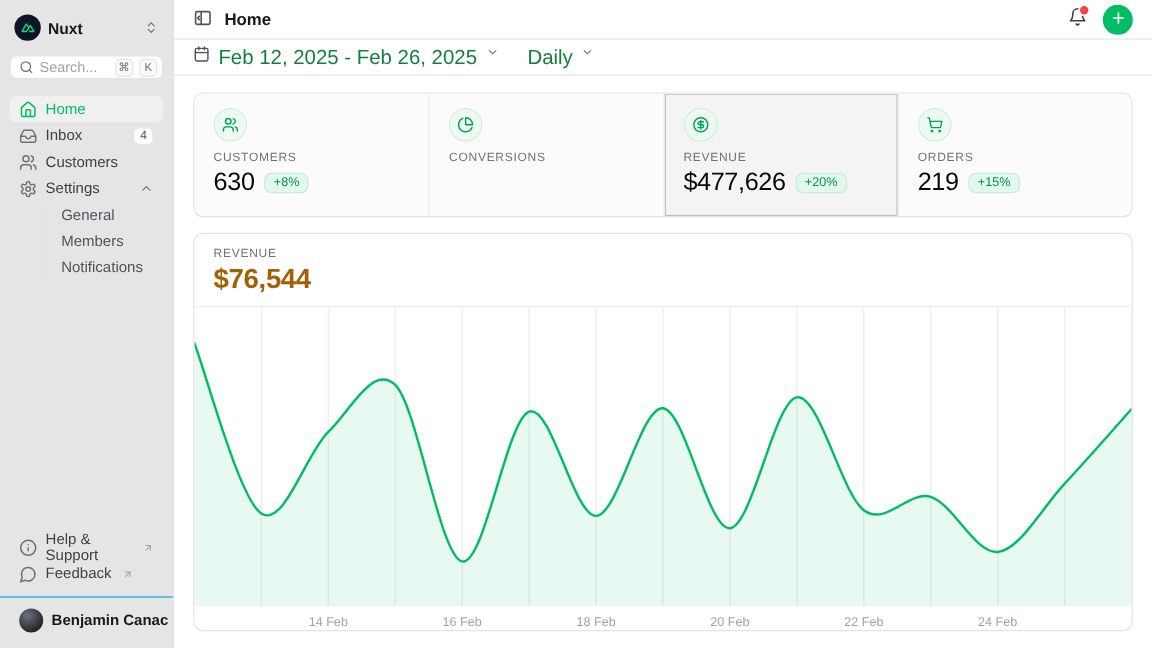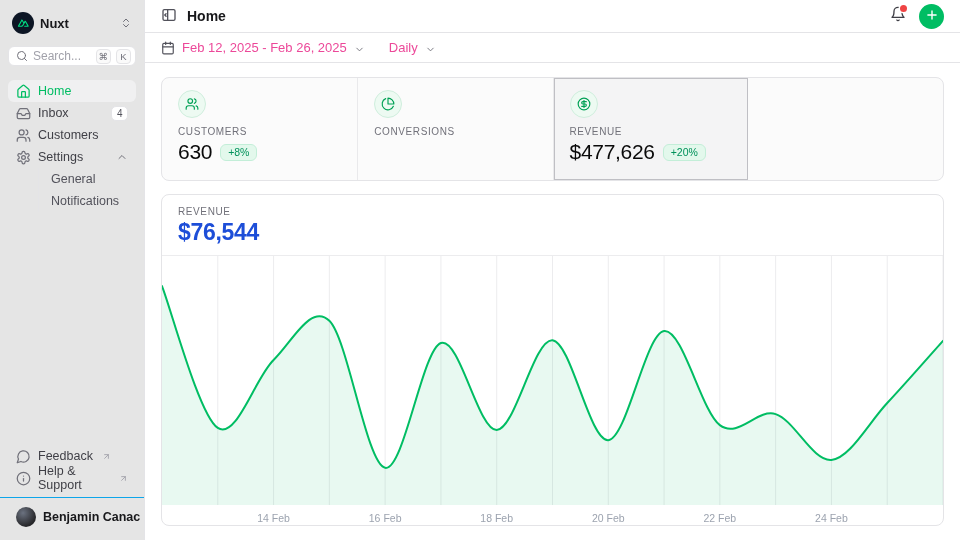--- a/index.html
+++ b/index.html
@@ -48,21 +48,21 @@
   .page-title { font-size:14px; font-weight:700; }
   .topbar-right { margin-left:auto; display:flex; align-items:center; gap:13px; }
   .bell-wrap { position:relative; display:flex; color:#3f3f46; cursor:pointer; }
   .bell-dot { position:absolute; top:-1px; right:-1px; width:7px; height:7px; border-radius:50%;
     background:var(--notification,#ef4444); box-shadow:0 0 0 1.5px #fff; }
   .plus-btn { width:25px; height:25px; border-radius:50%; background:var(--accent,#00bd63); border:none;
     display:flex; align-items:center; justify-content:center; color:#fff; cursor:pointer; }
 
   .filterbar { height:37px; border-bottom:1px solid var(--border,#e4e4e7); display:flex; align-items:center;
     padding:0 16px; gap:24px; }
-  .fbtn { display:flex; align-items:flex-end; gap:7px; font-size:13px; font-weight:500; color:#ec4899;
+  .fbtn { display:flex; align-items:flex-start; gap:7px; font-size:17px; font-weight:500; color:#15803d;
     background:none; border:none; cursor:pointer; }
   .fbtn .ic { display:flex; color:#52525b; }
   .chev { display:flex; color:#71717a; }
 
   .content { padding:14px 16px; display:flex; flex-direction:column; gap:13px; }
 
   
   .stats { display:grid; grid-template-columns:repeat(4,1fr); background:#fbfbfb;
     border:1px solid var(--border,#e4e4e7); border-radius:8px; height:104px; overflow:hidden; }
   .stat { padding:12px 16px; cursor:pointer; }
@@ -73,21 +73,21 @@
   .stat-label { font-size:10px; font-weight:500; color:#71717a; letter-spacing:.6px; margin-bottom:3px; }
   .stat-value-row { display:flex; align-items:center; gap:8px; }
   .stat-value { font-size:21px; font-weight:400; letter-spacing:-.3px; color:#0a0a0a; }
   .delta { font-size:10.5px; font-weight:500; color:#00915a; background:var(--accent-soft,#e3f8ec);
     border:1px solid #c3eed8; padding:1.5px 7px; border-radius:6px; }
 
   
   .chart-card { border:1px solid var(--border,#e4e4e7); border-radius:8px; background:#fff; height:332px; overflow:hidden; }
   .chart-head { padding:11px 16px 9px 16px; border-bottom:1px solid #ececee; }
   .chart-label { font-size:10px; font-weight:500; color:#71717a; letter-spacing:.6px; margin-bottom:2px; }
-  .chart-value { font-size:23px; font-weight:700; letter-spacing:-.3px; color:#1d4ed8; }
+  .chart-value { font-size:23px; font-weight:700; letter-spacing:-.3px; color:#a16207; }
   .chart-svg { display:block; }
 </style>
 </head>
 <body>
 
 <div class="app">
 
   <aside class="sidebar">
     <div class="sb-header">
       <span class="logo-circle">
@@ -158,49 +158,50 @@
         </span>
         <span>Settings</span>
         <span class="trail muted-ic">
           <svg width="12" height="12" viewBox="0 0 24 24" fill="none" stroke="currentColor" stroke-width="2" stroke-linecap="round" stroke-linejoin="round">
               <path d="m18 15-6-6-6 6"></path>
             </svg>
         </span>
       </div>
       <div class="children">
         <div class="child">General</div>
+        <div class="child">Members</div>
         <div class="child">Notifications</div>
       </div>
     </nav>
 
     <div class="sb-spacer"></div>
 
-    <div class="item">
-      <span class="ic">
-        <svg width="15" height="15" viewBox="0 0 24 24" fill="none" stroke="currentColor" stroke-width="2" stroke-linecap="round" stroke-linejoin="round">
-            <path d="M7.9 20A9 9 0 1 0 4 16.1L2 22Z"></path>
-          </svg>
-      </span>
-      <span>Feedback</span>
-      <span class="ext">
-        <svg width="9" height="9" viewBox="0 0 24 24" fill="none" stroke="currentColor" stroke-width="2.4" stroke-linecap="round" stroke-linejoin="round">
-            <path d="M7 7h10v10"></path>
-            <path d="M7 17 17 7"></path>
-          </svg>
-      </span>
-    </div>
     <div class="item">
       <span class="ic">
         <svg width="15" height="15" viewBox="0 0 24 24" fill="none" stroke="currentColor" stroke-width="2" stroke-linecap="round" stroke-linejoin="round">
             <circle cx="12" cy="12" r="10"></circle>
             <path d="M12 16v-4"></path>
             <path d="M12 8h.01"></path>
           </svg>
       </span>
       <span>Help &amp; Support</span>
+      <span class="ext">
+        <svg width="9" height="9" viewBox="0 0 24 24" fill="none" stroke="currentColor" stroke-width="2.4" stroke-linecap="round" stroke-linejoin="round">
+            <path d="M7 7h10v10"></path>
+            <path d="M7 17 17 7"></path>
+          </svg>
+      </span>
+    </div>
+    <div class="item">
+      <span class="ic">
+        <svg width="15" height="15" viewBox="0 0 24 24" fill="none" stroke="currentColor" stroke-width="2" stroke-linecap="round" stroke-linejoin="round">
+            <path d="M7.9 20A9 9 0 1 0 4 16.1L2 22Z"></path>
+          </svg>
+      </span>
+      <span>Feedback</span>
       <span class="ext">
         <svg width="9" height="9" viewBox="0 0 24 24" fill="none" stroke="currentColor" stroke-width="2.4" stroke-linecap="round" stroke-linejoin="round">
             <path d="M7 7h10v10"></path>
             <path d="M7 17 17 7"></path>
           </svg>
       </span>
     </div>
 
     <div class="sb-user-wrap">
       <div class="sb-user">
@@ -309,20 +310,34 @@
             <svg width="14" height="14" viewBox="0 0 24 24" fill="none" stroke="currentColor" stroke-width="2" stroke-linecap="round" stroke-linejoin="round">
                 <circle cx="12" cy="12" r="10"></circle>
                 <path d="M16 8h-6a2 2 0 0 0 0 4h4a2 2 0 0 1 0 4H8"></path>
                 <path d="M12 18V6"></path>
               </svg>
           </div>
           <div class="stat-label">REVENUE</div>
           <div class="stat-value-row">
             <span class="stat-value">$477,626</span>
             <span class="delta">+20%</span>
+          </div>
+        </div>
+        <div class="stat">
+          <div class="icon-circle">
+            <svg width="14" height="14" viewBox="0 0 24 24" fill="none" stroke="currentColor" stroke-width="2" stroke-linecap="round" stroke-linejoin="round">
+                <circle cx="8" cy="21" r="1"></circle>
+                <circle cx="19" cy="21" r="1"></circle>
+                <path d="M2.05 2.05h2l2.66 12.42a2 2 0 0 0 2 1.58h9.78a2 2 0 0 0 1.95-1.57l1.65-7.43H5.12"></path>
+              </svg>
+          </div>
+          <div class="stat-label">ORDERS</div>
+          <div class="stat-value-row">
+            <span class="stat-value">219</span>
+            <span class="delta">+15%</span>
           </div>
         </div>
       </div>
 
       <div class="chart-card">
         <div class="chart-head">
           <div class="chart-label">REVENUE</div>
           <div class="chart-value">$76,544</div>
         </div>
         <svg id="revenue-chart" class="chart-svg" width="781" height="272" viewBox="0 0 781 272">

